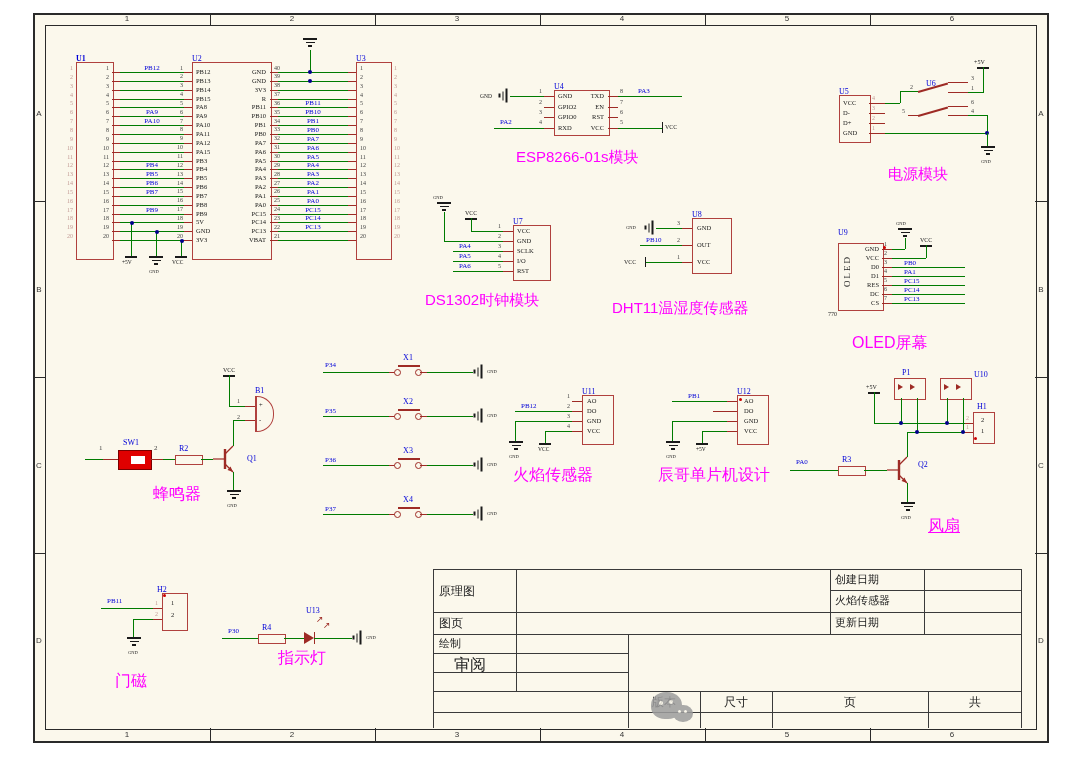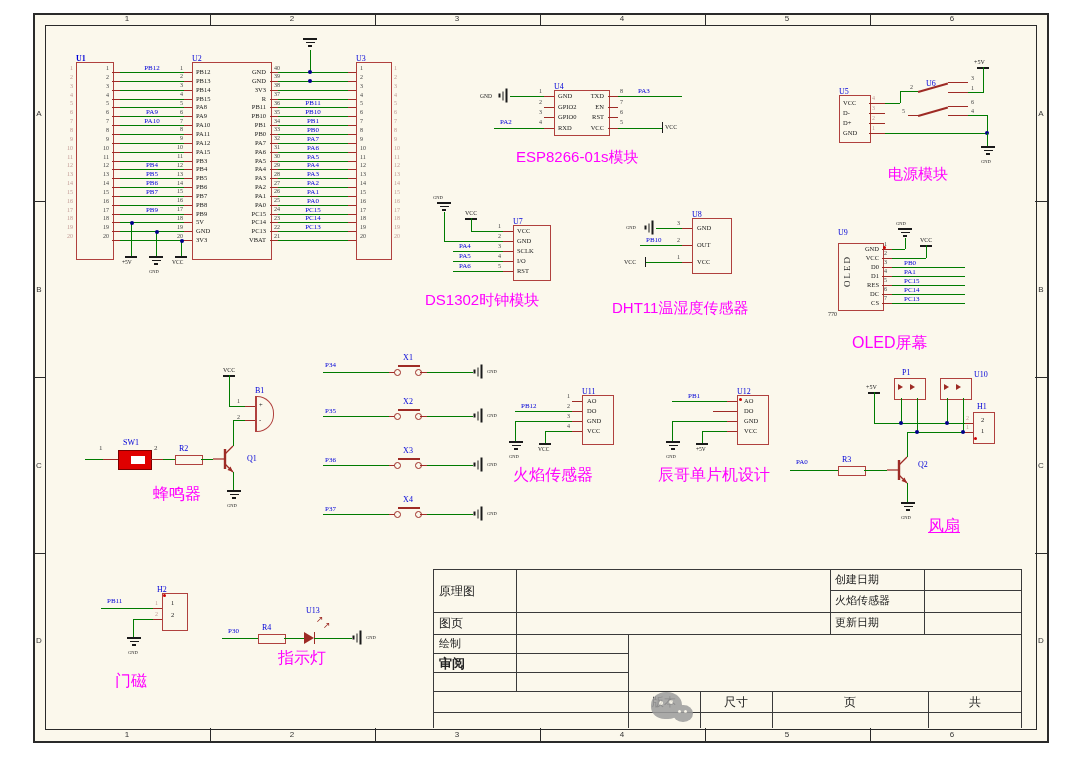--- a/index.html
+++ b/index.html
@@ -878,21 +878,21 @@
         <b class="b3"></b>
       </div>
     <div class="pwr" style="left:146px;top:35px;font-size:4.5px;">GND</div>
     <div class="mtitle" style="left:58px;top:48px;font-size:16px;">指示灯</div>
   </div>
 
   <div class="abs" id="titleblock" style="left:433px;top:569px;width:589px;height:159px;">
     <div class="tbl" style="left:6px;top:14px;">原理图</div>
     <div class="tbl" style="left:6px;top:46px;">图页</div>
     <div class="tbl" style="left:6px;top:67px;font-size:11px;">绘制</div>
-    <div class="tbl" style="left:6px;top:86px;font-size:13px;font-weight:bold;">审阅</div>
+    <div class="tbl" style="left:21px;top:86px;font-size:16px;">审阅</div>
     <div class="tbl" style="left:402px;top:3px;font-size:11px;">创建日期</div>
     <div class="tbl" style="left:402px;top:24px;font-size:11px;">火焰传感器</div>
     <div class="tbl" style="left:402px;top:46px;font-size:11px;">更新日期</div>
     <div class="tbl" style="left:195px;top:125px;width:72px;text-align:center;">版本</div>
     <div class="tbl" style="left:267px;top:125px;width:72px;text-align:center;">尺寸</div>
     <div class="tbl" style="left:339px;top:125px;width:156px;text-align:center;">页</div>
     <div class="tbl" style="left:495px;top:125px;width:94px;text-align:center;">共</div>
   <div class="tline" style="left: 0px; top: 0px; width: 589px; height: 1px;"></div>
       <div class="tline" style="left: 397px; top: 21px; width: 192px; height: 1px;"></div>
       <div class="tline" style="left: 0px; top: 43px; width: 589px; height: 1px;"></div>

